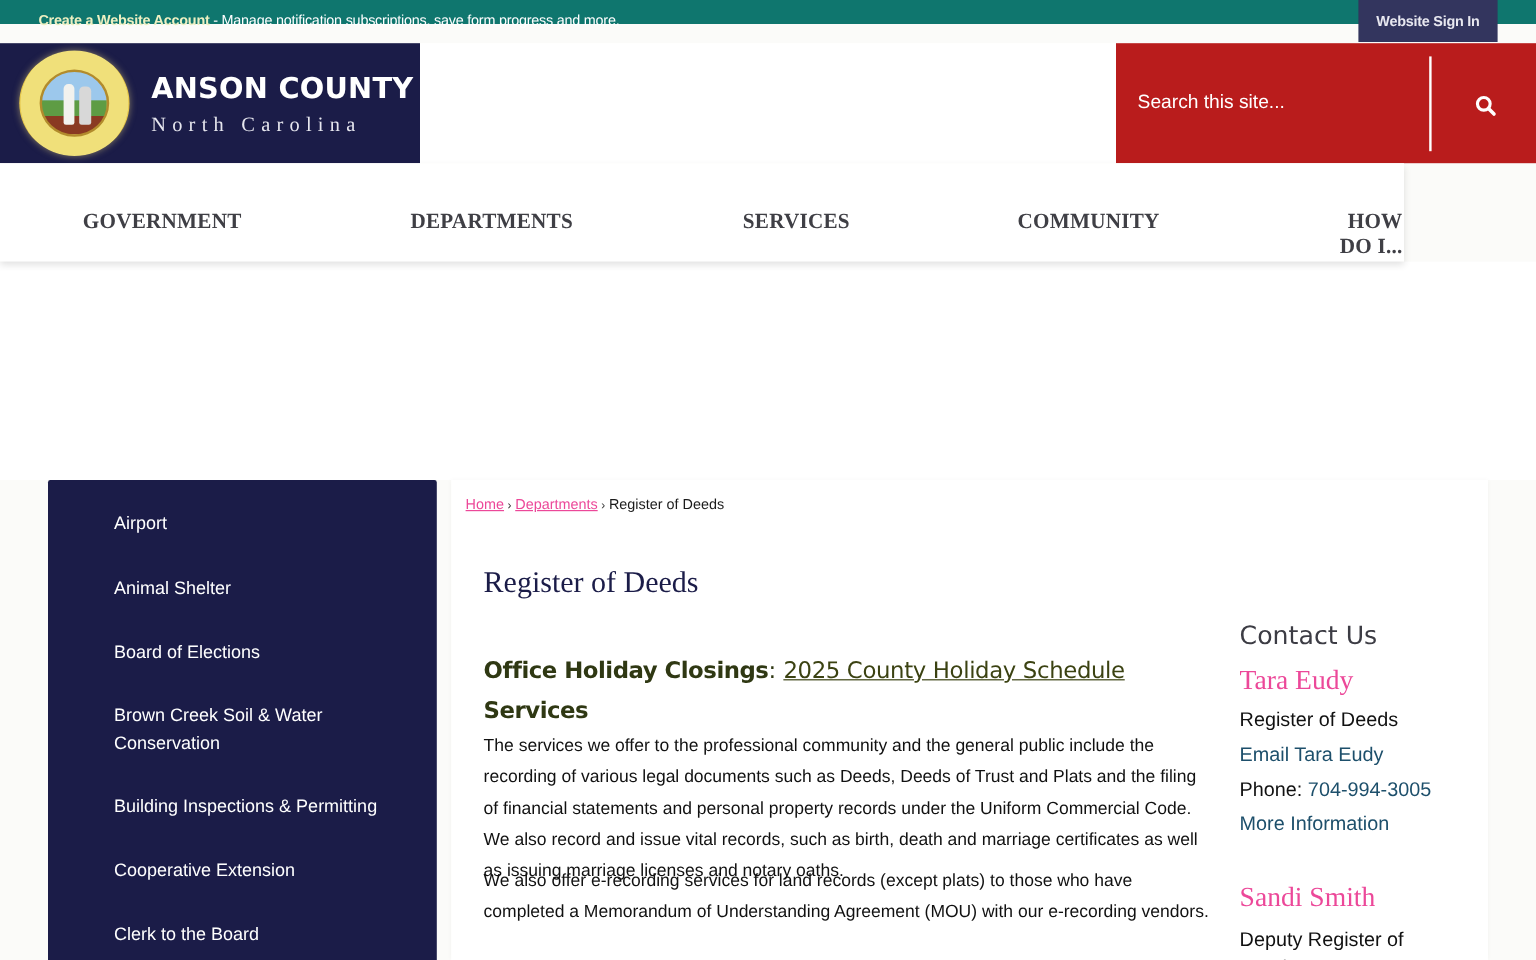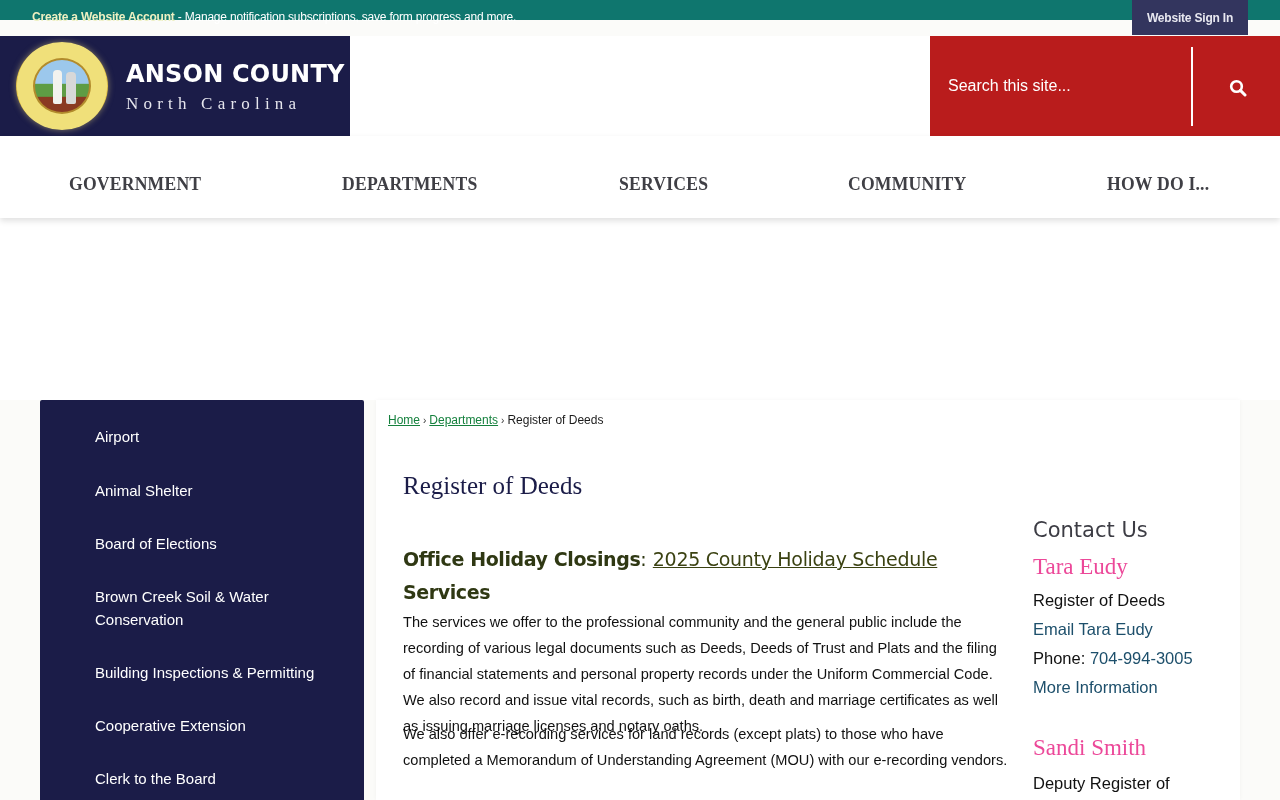--- a/index.html
+++ b/index.html
@@ -22,35 +22,35 @@
   .brand-title { position: absolute; left: 126px; top: 24px; font-family: "DejaVu Sans", sans-serif; font-weight: bold; font-size: 24px; color: #ffffff; letter-spacing: 0.2px; }
   .brand-sub { position: absolute; left: 126px; top: 58px; font-family: "Liberation Serif", serif; font-size: 17px; color: #e6e6ee; letter-spacing: 5.2px; }
 
   .search-block { position: absolute; left: 930px; top: 0; width: 350px; height: 100px; background: #b91c1c; }
   .search-input { position: absolute; left: 18px; top: 32px; width: 240px; height: 36px; background: transparent; border: none; outline: none; color: #ffffff; font-size: 16px; font-family: "Liberation Sans", sans-serif; }
   .search-input::placeholder { color: #ffffff; opacity: 1; }
   .search-divider { position: absolute; left: 261px; top: 11px; width: 2px; height: 79px; background: #ffffff; }
   .search-btn { position: absolute; left: 290px; top: 36px; width: 36px; height: 32px; display: flex; align-items: center; justify-content: center; cursor: pointer; }
 
   
-  .mainnav { position: absolute; left: 0; top: 136px; width: 1280px; height: 82px; background: #ffffff; box-shadow: 0 3px 6px rgba(0,0,0,0.12); z-index: 2; }
+  .mainnav { position: absolute; left: 0; top: 136px; width: 1170px; height: 82px; background: #ffffff; box-shadow: 0 3px 6px rgba(0,0,0,0.12); z-index: 2; text-align: right; }
   .mainnav .item { position: absolute; top: 38px; font-family: "Liberation Serif", serif; font-weight: bold; font-size: 18px; color: #3f3f45; letter-spacing: 0.2px; transform: scaleX(0.98); transform-origin: left; }
 
   
   .banner { position: absolute; left: 0; top: 218px; width: 1280px; height: 182px; background: #ffffff; }
 
   
   .sidebar { position: absolute; left: 40px; top: 400px; width: 324px; height: 400px; background: #1b1c48; border-radius: 2px 2px 0 0; }
   .side-item { position: absolute; left: 15px; width: 300px; color: #ffffff; font-size: 15px; line-height: 23px; margin-left: 40px; }
   .side-item .plus { position: absolute; left: 284px; top: 0; font-size: 16px; color: #ffffff; }
 
   
   .content { position: absolute; left: 376px; top: 400px; width: 864px; height: 400px; background: #ffffff; box-shadow: 0 0 4px rgba(0,0,0,0.04); }
   .breadcrumb { position: absolute; left: 12px; top: 13px; font-size: 12px; color: #1b1b1b; }
-  .breadcrumb a { color: #15803d; text-decoration: underline; }
+  .breadcrumb a { color: #ec4899; text-decoration: underline; }
   .breadcrumb .sep { font-size: 10px; margin: 0 3px; color: #333; }
   .page-title { position: absolute; left: 27px; top: 72px; font-family: "Liberation Serif", serif; font-size: 25px; color: #1b1c48; font-weight: normal; }
   .rod-link { position: absolute; left: 27px; top: 116px; font-family: "Liberation Serif", serif; font-weight: bold; font-size: 17.5px; color: #1b1c48; text-decoration: underline; }
   .holiday { position: absolute; left: 27px; top: 148px; font-family: "DejaVu Sans", sans-serif; font-size: 19px; color: #2f3813; }
   .holiday b { font-weight: bold; letter-spacing: -0.4px; }
   .holiday a { color: #3b4212; text-decoration: underline; font-size: 19px; letter-spacing: -0.3px; }
   .services-h { position: absolute; left: 27px; top: 181px; font-family: "DejaVu Sans", sans-serif; font-weight: bold; font-size: 19px; color: #2f3813; letter-spacing: -0.4px; }
   .para { position: absolute; left: 27px; width: 606px; font-size: 14.6px; line-height: 26px; color: #111111; }
 
   

